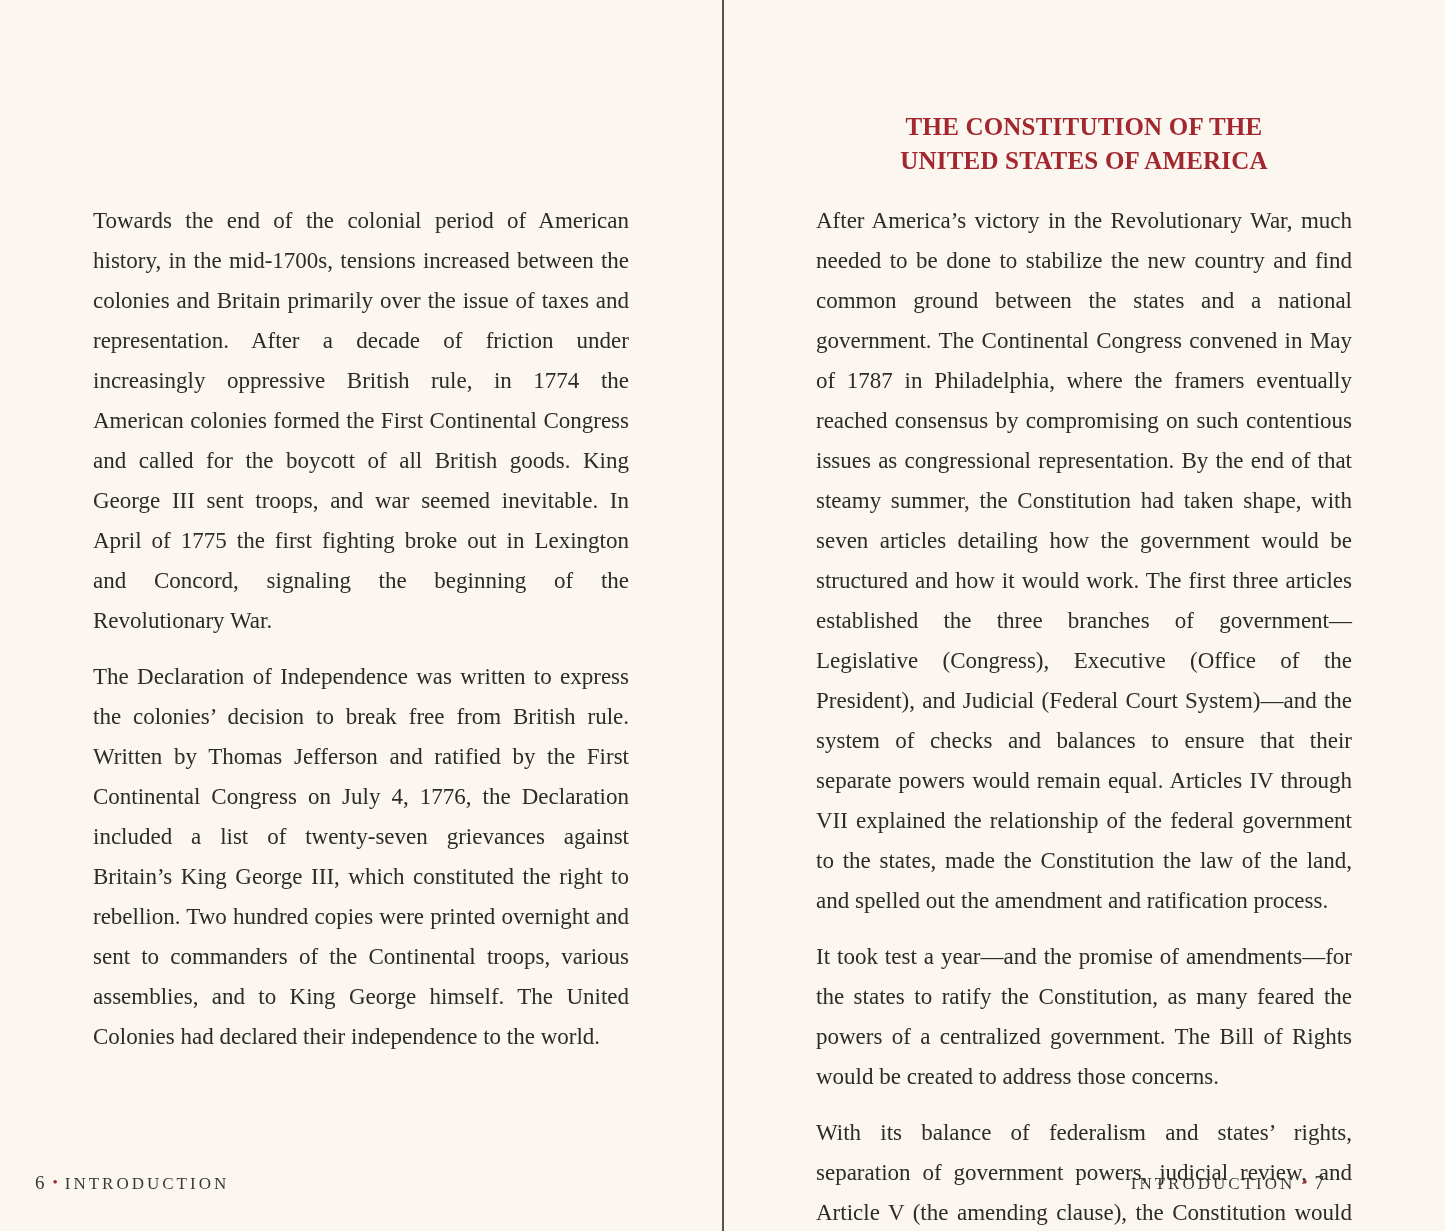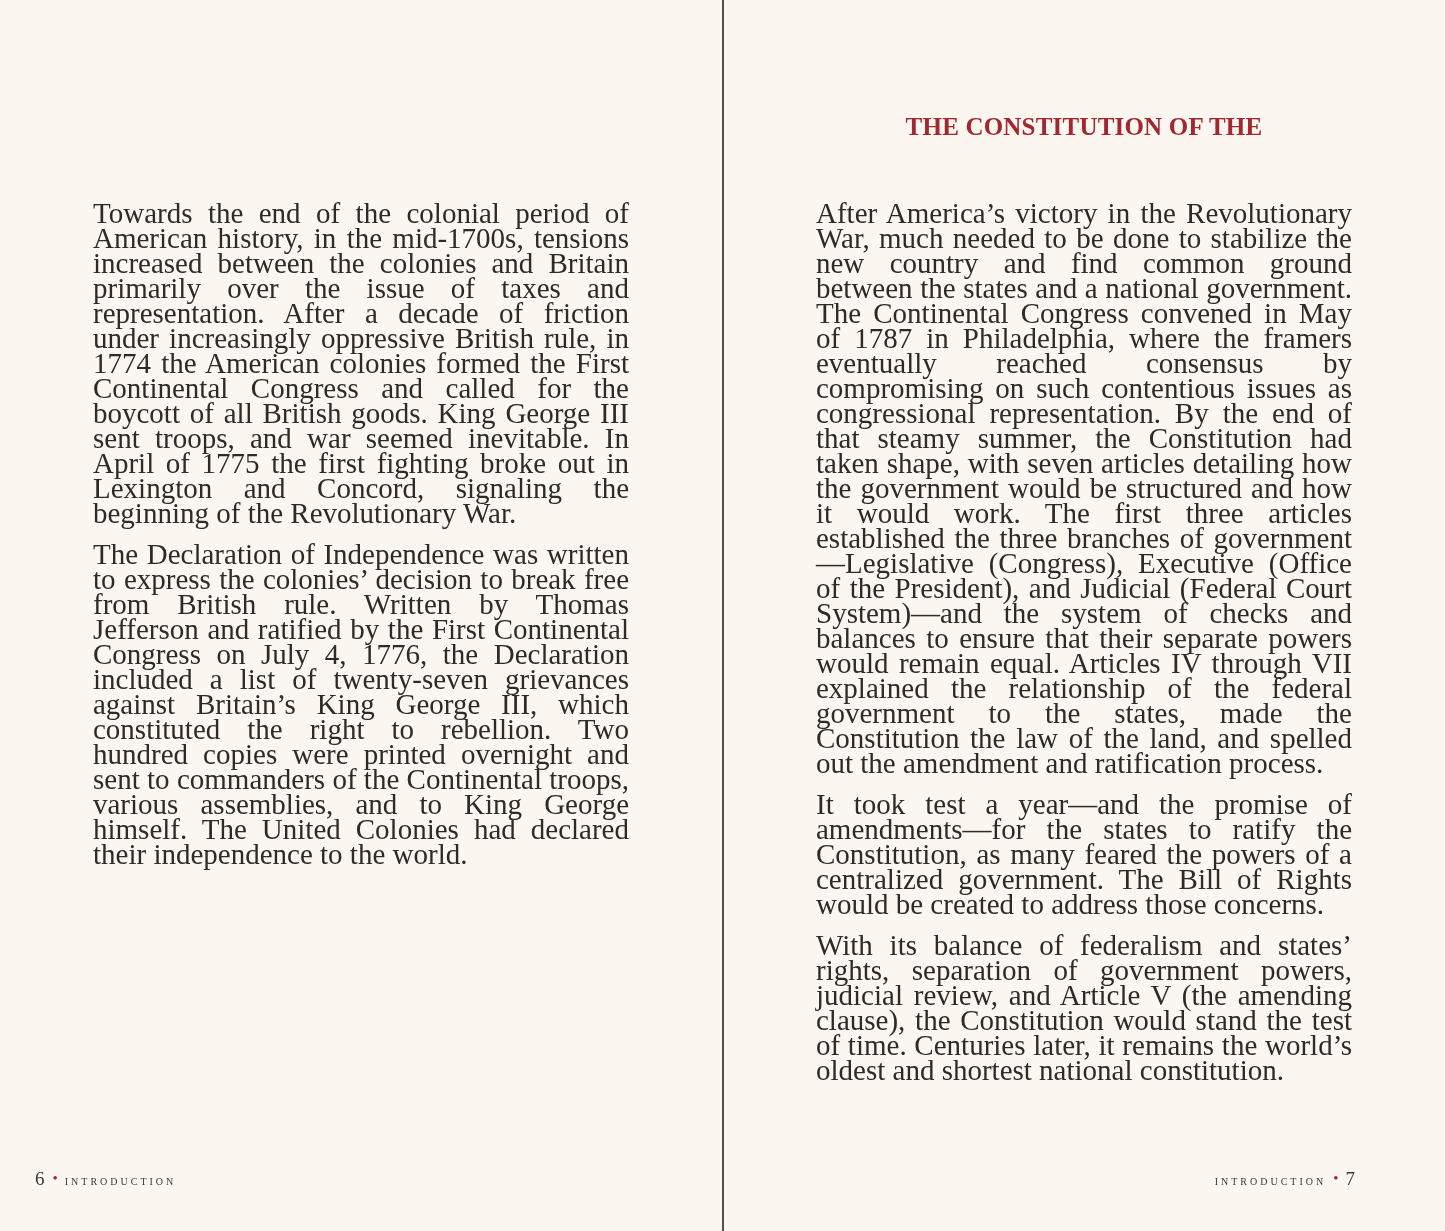--- a/index.html
+++ b/index.html
@@ -16,21 +16,20 @@
   }
   .spread {
     position: absolute;
     inset: 0;
   }
   .page {
     position: absolute;
     top: 0;
     width: 650px;
     height: 1231px;
-    padding-left: 31px;
   }
   .page.left  { left: 0; }
   .page.right { left: 723px; }
 
   .divider {
     position: absolute;
     left: 722px;
     top: 0;
     width: 2px;
     height: 1231px;
@@ -53,43 +52,43 @@
   .page.left .page-title  { top: 142px; }
   .page.right .page-title { top: 110px; }
   .title-line { display: block; }
 
   .page-body {
     position: absolute;
     top: 201px;
     left: 93px;
     width: 536px;
     color: #2D2A27;
-    font-size: 29px;
-    line-height: 25px;
+    font-size: 23px;
+    line-height: 40px;
     text-align: justify;
   }
   .page-body p {
     margin: 0 0 16px 0;
   }
 
   .page-footer {
     position: absolute;
     top: 1168px;
     color: #3B3835;
     font-size: 19px;
     white-space: nowrap;
   }
   .page.left  .page-footer { left: 35px; }
   .page.right .page-footer { right: 48px; text-align: left; }
 
   .footer-section {
     font-variant: small-caps;
     text-transform: lowercase;
     letter-spacing: 3px;
-    font-size: 14px;
+    font-size: 24px;
   }
   .footer-section::first-letter { text-transform: uppercase; }
   .footer-num {
     font-size: 19px;
     letter-spacing: 1px;
   }
   .footer-dot {
     color: #A2272E;
     font-size: 15px;
     margin: 0 7px;
@@ -111,20 +110,21 @@
     <div class="page-footer">
       <span class="footer-num">6</span><span class="footer-dot">•</span><span class="footer-section">Introduction</span>
     </div>
   </div>
 
   <div class="divider"></div>
 
   <div class="page right">
     <h2 class="page-title">
       <span class="title-line">THE CONSTITUTION OF THE</span>
+      <span class="title-line">UNITED STATES OF AMERICA</span>
     </h2>
 
     <div class="page-body">
       <p>After America’s victory in the Revolutionary War, much needed to be done to stabilize the new country and find common ground between the states and a national government. The Continental Congress convened in May of 1787 in Philadelphia, where the framers eventually reached consensus by compromising on such contentious issues as congressional representation. By the end of that steamy summer, the Constitution had taken shape, with seven articles detailing how the government would be structured and how it would work. The first three articles established the three branches of government—Legislative (Congress), Executive (Office of the President), and Judicial (Federal Court System)—and the system of checks and balances to ensure that their separate powers would remain equal. Articles IV through VII explained the relationship of the federal government to the states, made the Constitution the law of the land, and spelled out the amendment and ratification process.</p>
       <p>It took test a year—and the promise of amendments—for the states to ratify the Constitution, as many feared the powers of a centralized government. The Bill of Rights would be created to address those concerns.</p>
       <p>With its balance of federalism and states’ rights, separation of government powers, judicial review, and Article V (the amending clause), the Constitution would stand the test of time. Centuries later, it remains the world’s oldest and shortest national constitution.</p>
     </div>
 
     <div class="page-footer">
       <span class="footer-section">Introduction</span><span class="footer-dot">•</span><span class="footer-num">7</span>

